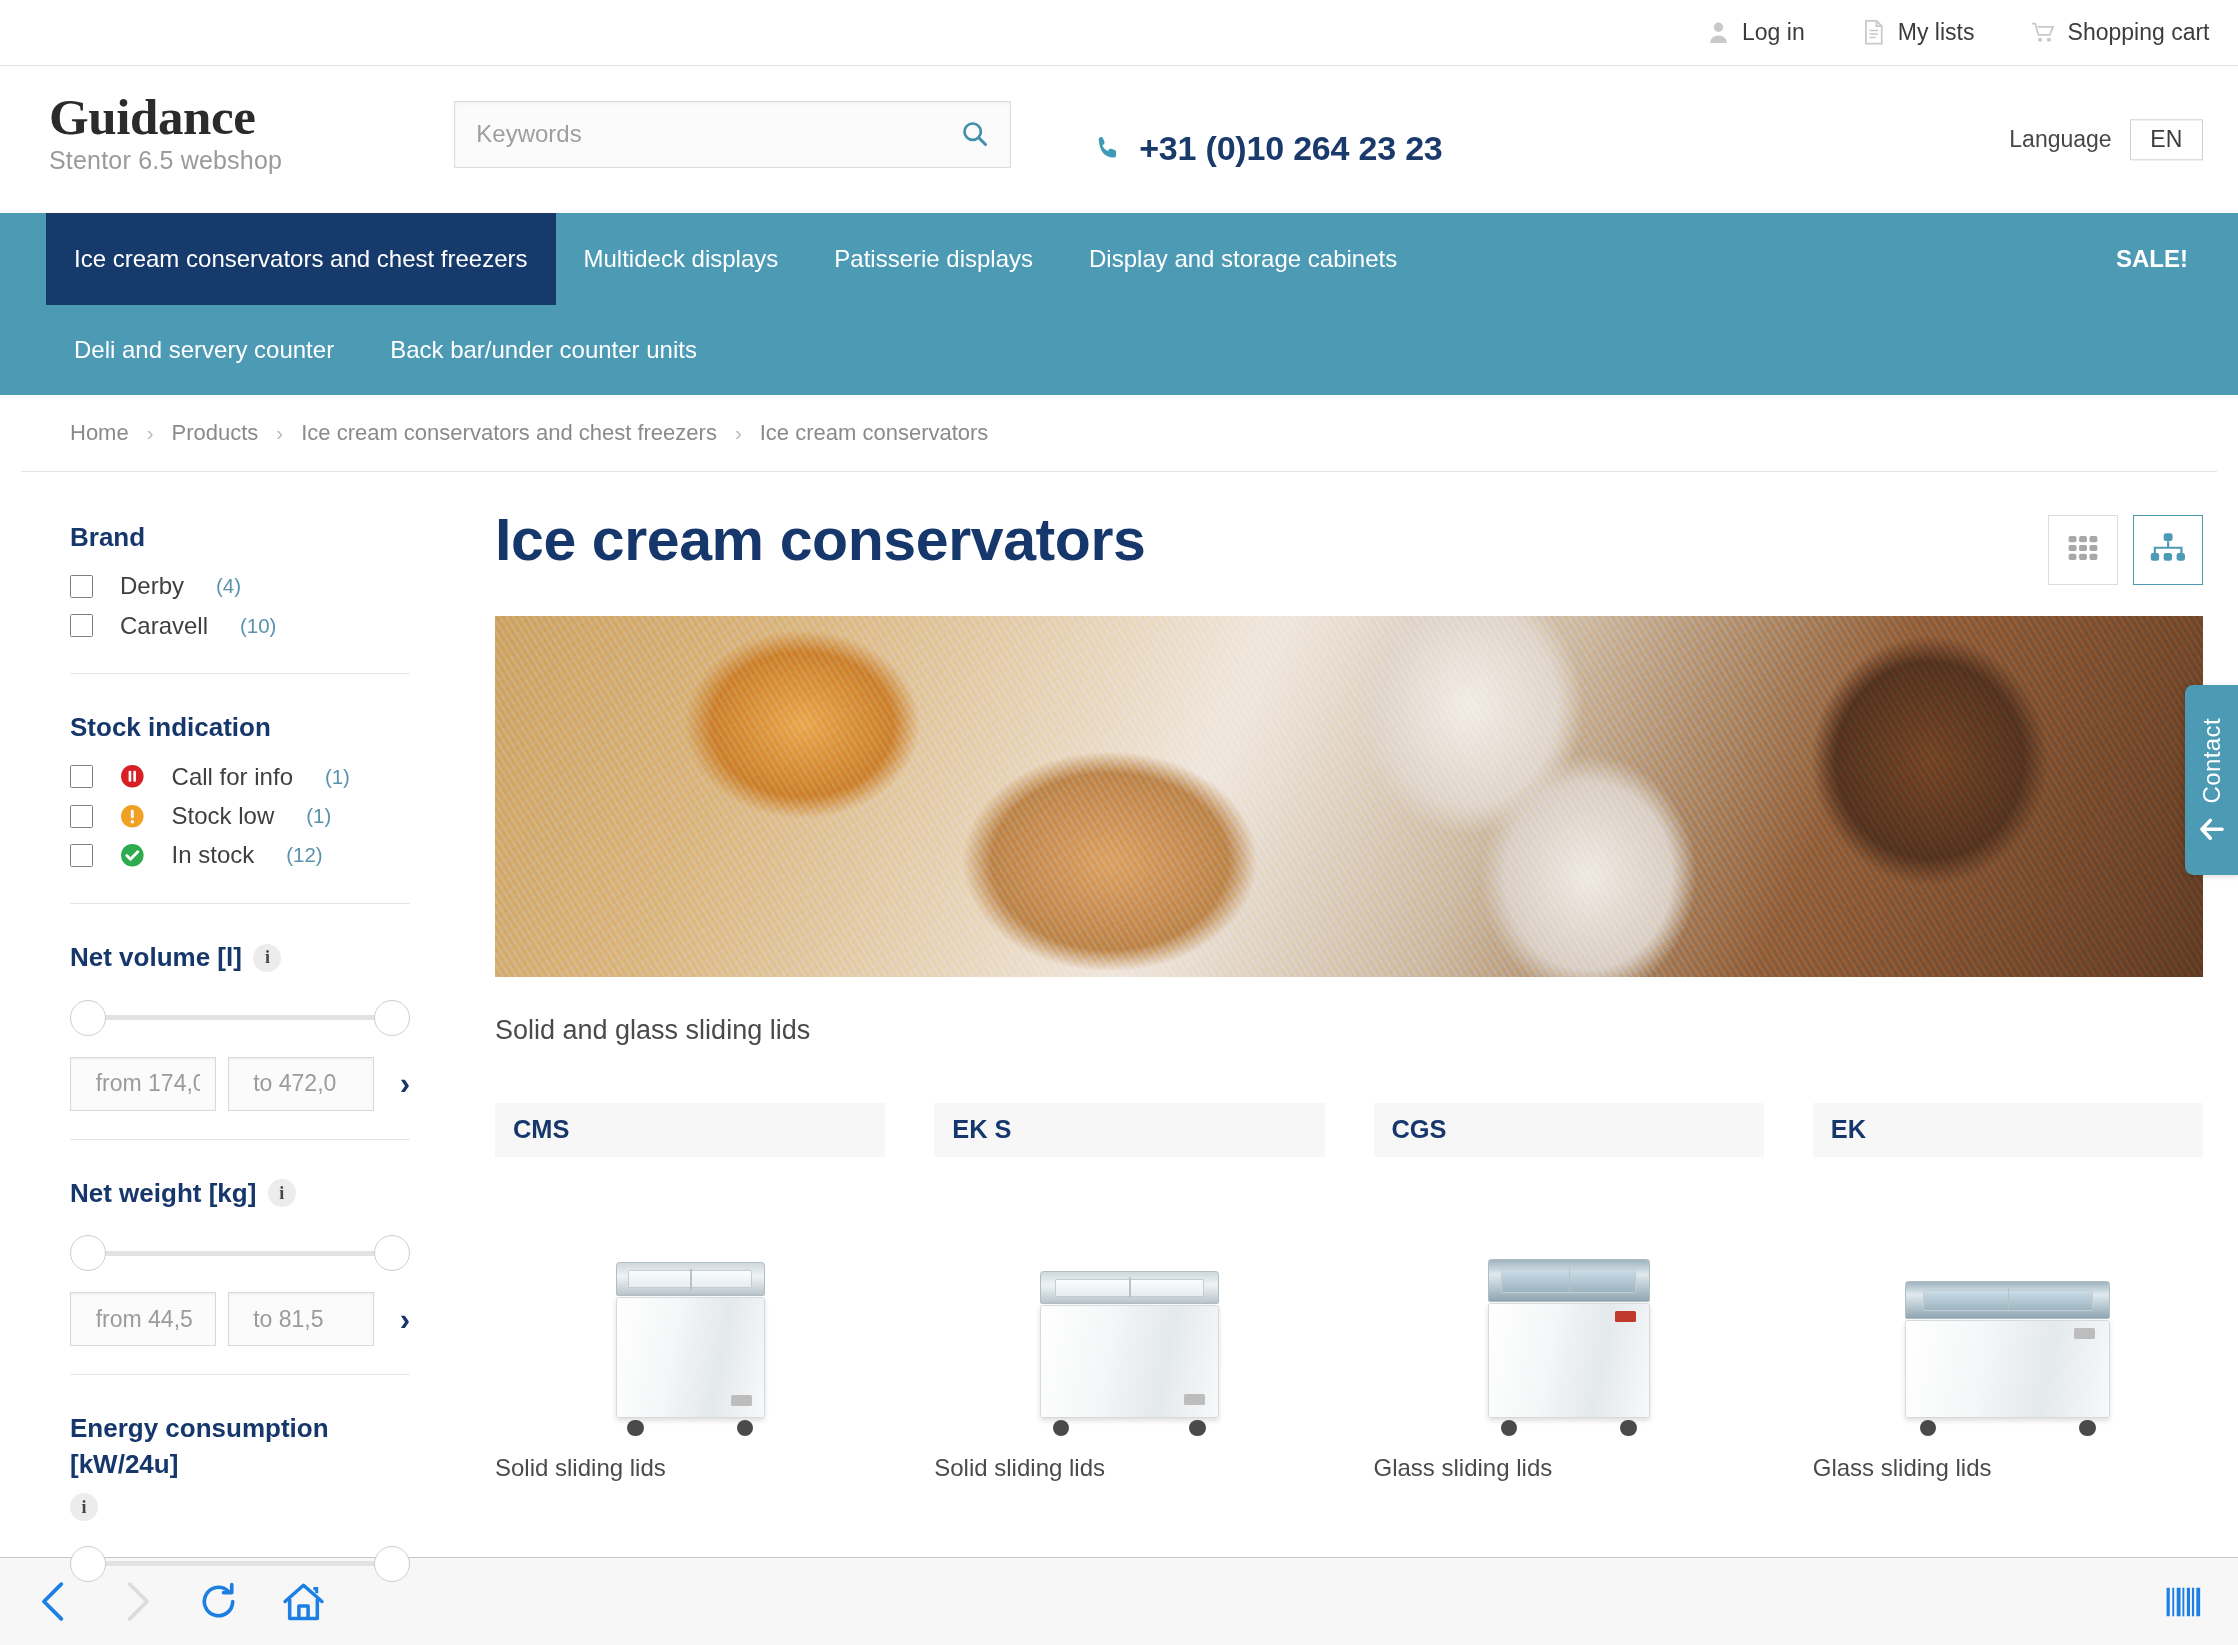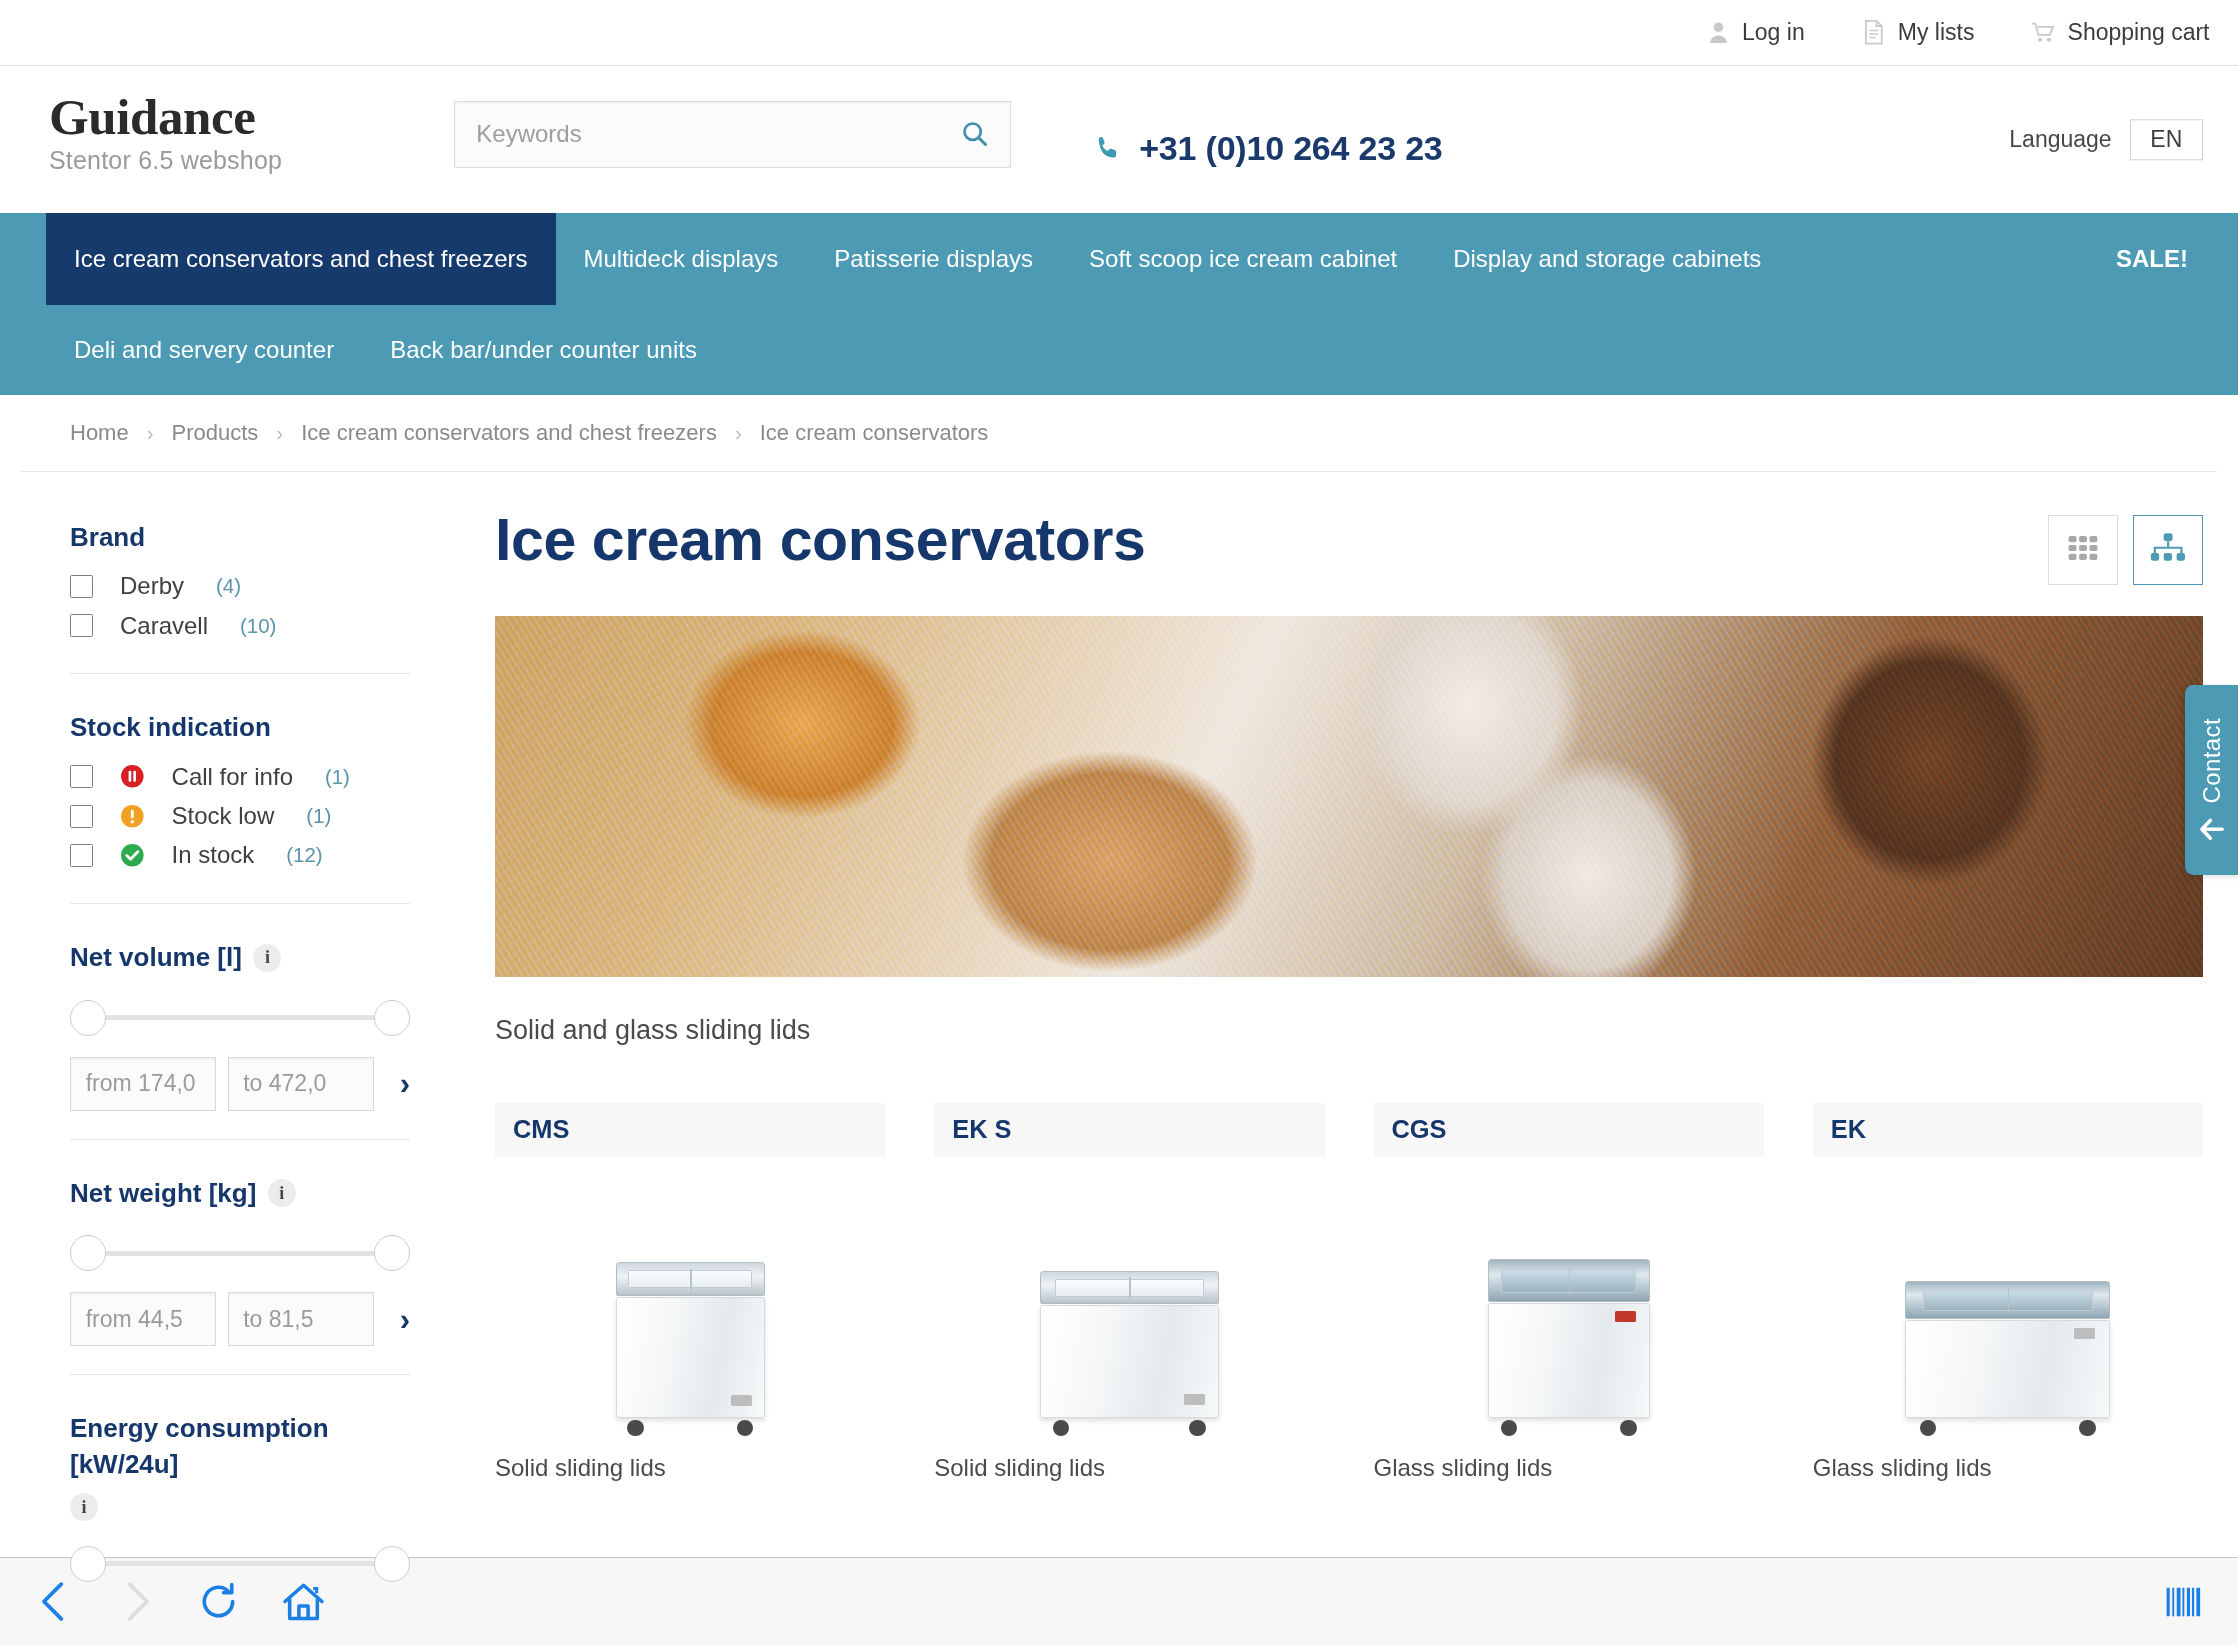--- a/index.html
+++ b/index.html
@@ -134,21 +134,21 @@
   .slider-knob.right { right: 0; }
 
   .range-inputs { display: flex; align-items: center; gap: 11.5px; }
   .range-inputs .rf {
     width: 146px; height: 54px; border: 0.8px solid #d9d9d9; background: #fbfbfb;
     display: flex; align-items: center; padding: 0 14.7px;
     box-shadow: inset 0 1.6px 2.5px rgba(0,0,0,.05);
   }
   .range-inputs .rf input {
     width: 100%; border: none; outline: none; background: transparent;
-    font-size: 23px; color: #8d8d8d; font-family: "Liberation Sans", sans-serif;
+    font-size: 23px; color: #8d8d8d; font-family: "Liberation Sans", sans-serif; margin-left: 10px;
   }
   .range-inputs .rf input::placeholder { color: #9b9b9b; }
   .range-go { color: #16376b; font-size: 31px; font-weight: bold; margin-left: 14.7px; cursor: pointer; line-height:1; }
 
   
   .main { flex: 1; padding: 36px 36px 0 36px; min-width:0; }
   .main-head { display: flex; align-items: flex-start; justify-content: space-between; }
   .page-title { font-size: 59px; font-weight: bold; color: #16376b; letter-spacing:-0.4px; line-height:1.1; }
   .view-toggles { display: flex; gap: 14.7px; margin-top: 6.6px; }
   .vt-btn {
@@ -313,23 +313,20 @@
   <div class="nav">
     <div class="nav-row row1">
       <div class="nav-item active first">
         <span>Ice cream conservators and chest freezers</span>
       </div>
       <div class="nav-item">
         <span>Multideck displays</span>
       </div>
       <div class="nav-item">
         <span>Patisserie displays</span>
-      </div>
-      <div class="nav-item">
-        <span>Soft scoop ice cream cabinet</span>
       </div>
       <div class="nav-item">
         <span>Display and storage cabinets</span>
       </div>
       <div class="nav-sale">
         <span>SALE!</span>
       </div>
     </div>
     <div class="nav-row row2">
       <div class="nav-item first">

